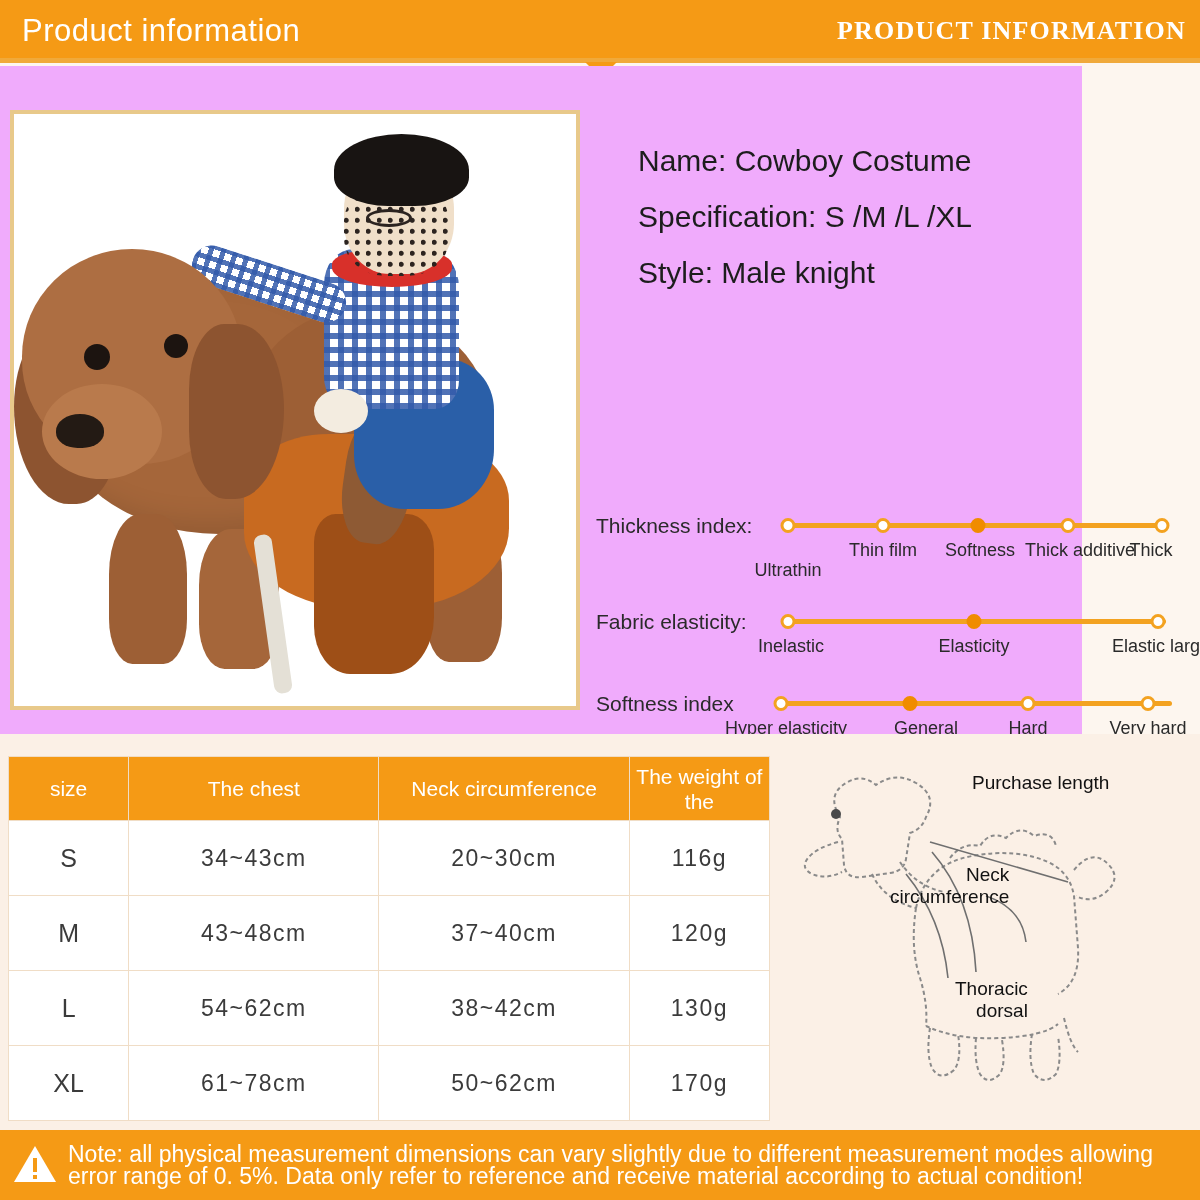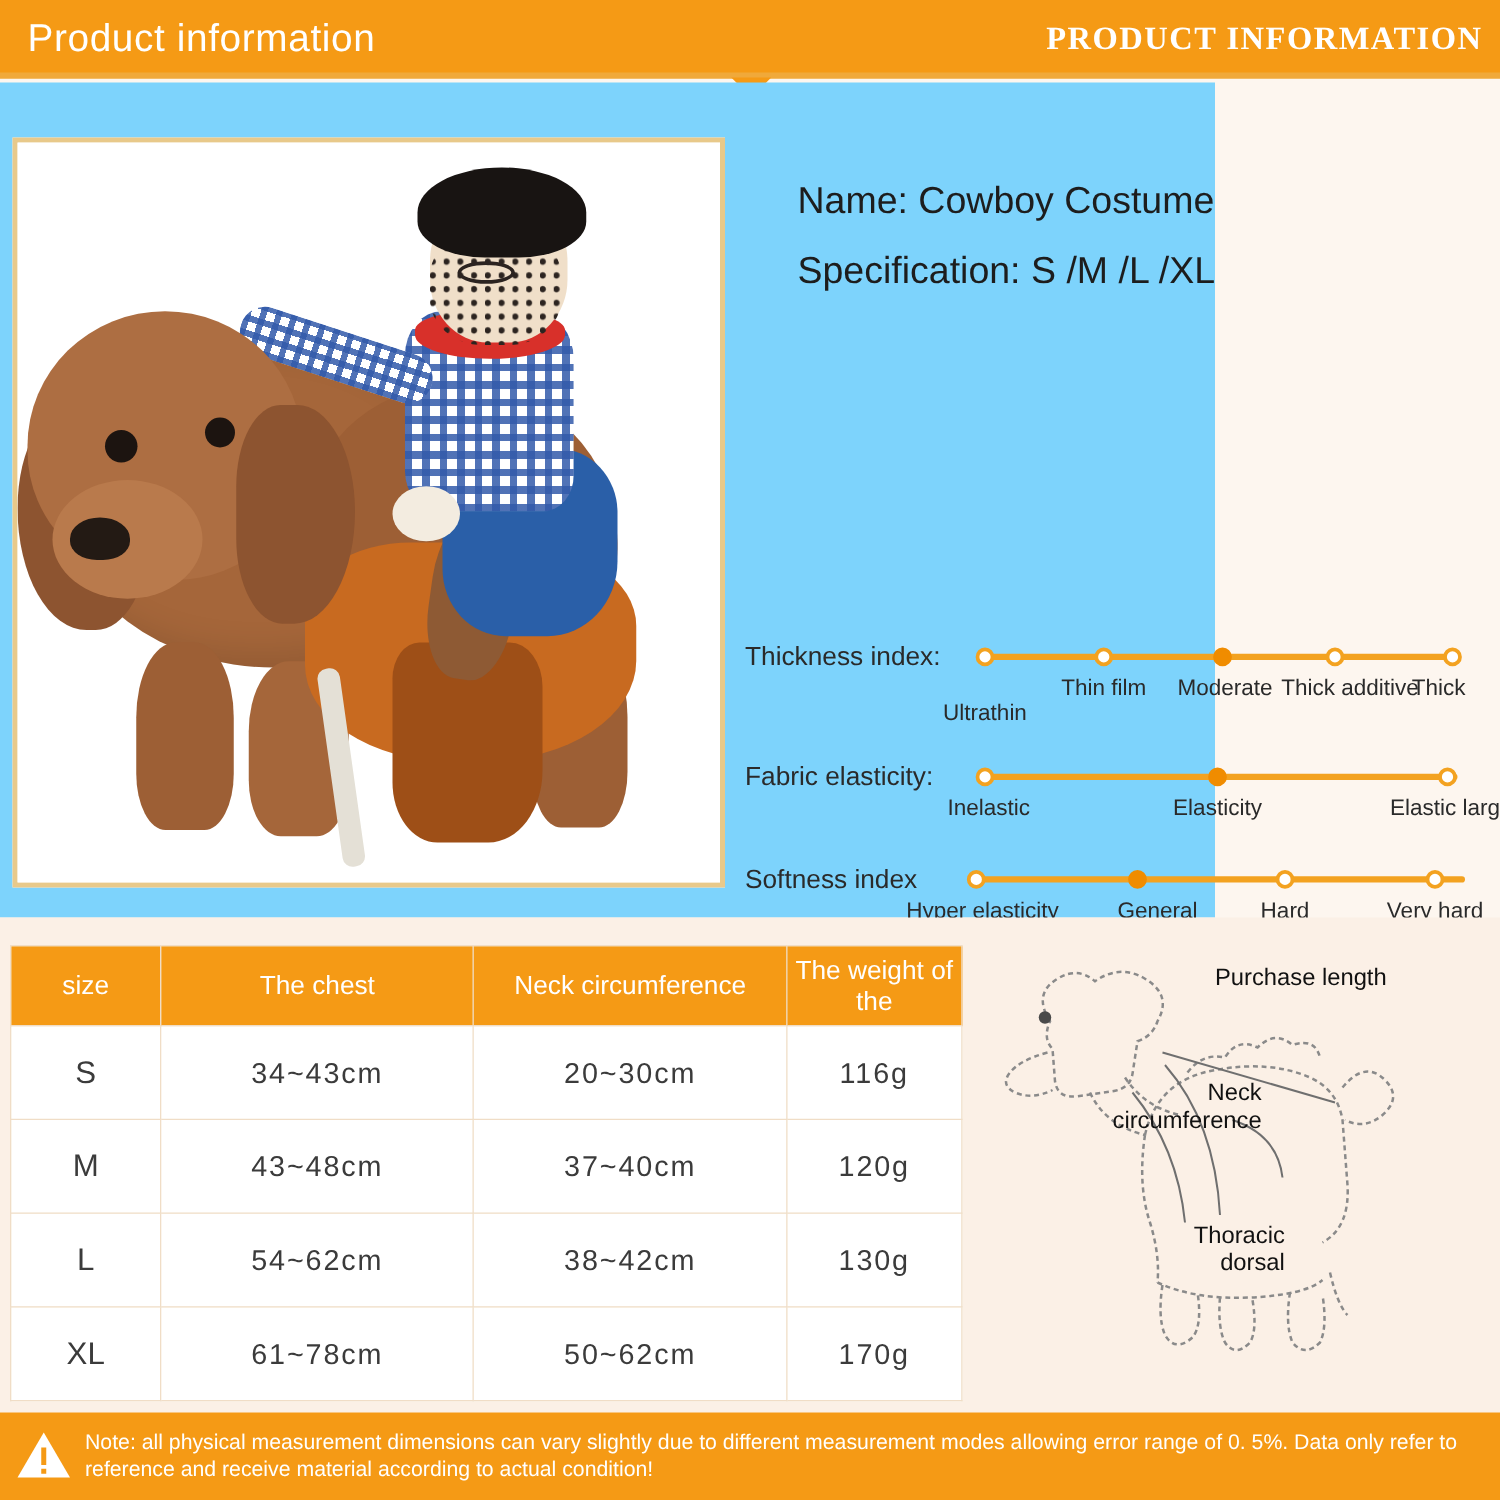--- a/index.html
+++ b/index.html
@@ -34,22 +34,22 @@
   .header-notch {
     position:absolute; left:585px; top:62px;
     width:0; height:0;
     border-left:16px solid transparent;
     border-right:16px solid transparent;
     border-top:16px solid #f59a15;
   }
 
   
   .top-section {
-    position:absolute; left:0; top:66px; width:972px; height:668px;
-    background:#7dd3fc;
+    position:absolute; left:0; top:66px; width:1082px; height:668px;
+    background:#f0abfc;
   }
 
   .photo-frame {
     position:absolute; left:10px; top:44px;
     width:570px; height:600px;
     border:4px solid #e8c98a;
     background:#ffffff;
     overflow:hidden;
   }
 
@@ -241,21 +241,21 @@
     border-right:21px solid transparent; border-bottom:36px solid #ffffff;
   }
   .warn-icon .bang {
     position:absolute; left:19px; top:12px; width:4px; height:14px;
     background:#f59a15;
   }
   .warn-icon .bang2 {
     position:absolute; left:19px; top:29px; width:4px; height:4px;
     background:#f59a15;
   }
-  .footer-text { font-size:17px; line-height:22px; padding-right:0; }
+  .footer-text { font-size:23px; line-height:22px; padding-right:0; }
 </style>
 </head>
 <body>
 
 <div class="header">
   <div class="header-left">Product information</div>
   <div class="header-right">PRODUCT INFORMATION</div>
 </div>
 <div class="header-underline"></div>
 <div class="header-notch"></div>
@@ -289,35 +289,36 @@
       <div class="dog-eye-l"></div>
       <div class="dog-eye-r"></div>
       <div class="dog-nose"></div>
       <div class="saddle-strap"></div>
     </div>
   </div>
 
   <div class="info-list">
     <div class="info-line">Name: Cowboy Costume</div>
     <div class="info-line">Specification: S /M /L /XL</div>
+    <div class="info-line">Style: Male knight</div>
   </div>
 
   <div class="index-block">
 
     <div class="index-row">
       <div class="index-title">Thickness index:</div>
       <div class="track" style="left:188px; width:382px;"></div>
       <div class="dot" style="left:192px;"></div>
       <div class="dot" style="left:287px;"></div>
       <div class="dot filled" style="left:382px;"></div>
       <div class="dot" style="left:472px;"></div>
       <div class="dot" style="left:566px;"></div>
       <div class="tick-label" style="left:192px;margin-top:20px;">Ultrathin</div>
       <div class="tick-label" style="left:287px;">Thin film</div>
-      <div class="tick-label" style="left:384px;">Moderate</div>
+      <div class="tick-label" style="left:384px;">Softness</div>
       <div class="tick-label" style="left:472px; width:86px;">Thick additive</div>
       <div class="tick-label" style="left:555px;">Thick</div>
     </div>
 
     <div class="index-row" style="height:82px;">
       <div class="index-title">Fabric elasticity:</div>
       <div class="track" style="left:188px; width:382px;"></div>
       <div class="dot" style="left:192px;"></div>
       <div class="dot filled" style="left:378px;"></div>
       <div class="dot" style="left:562px;"></div>

